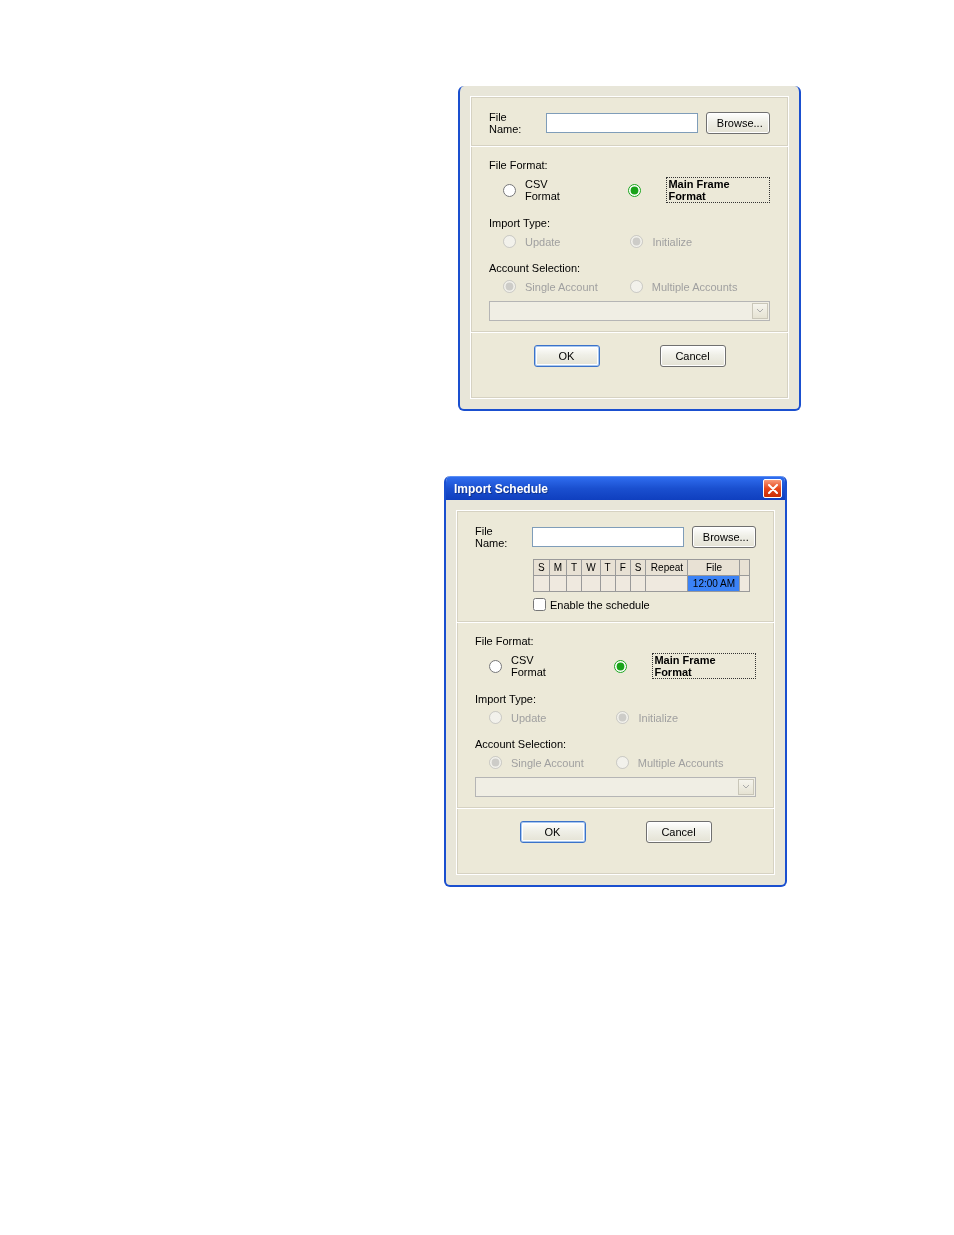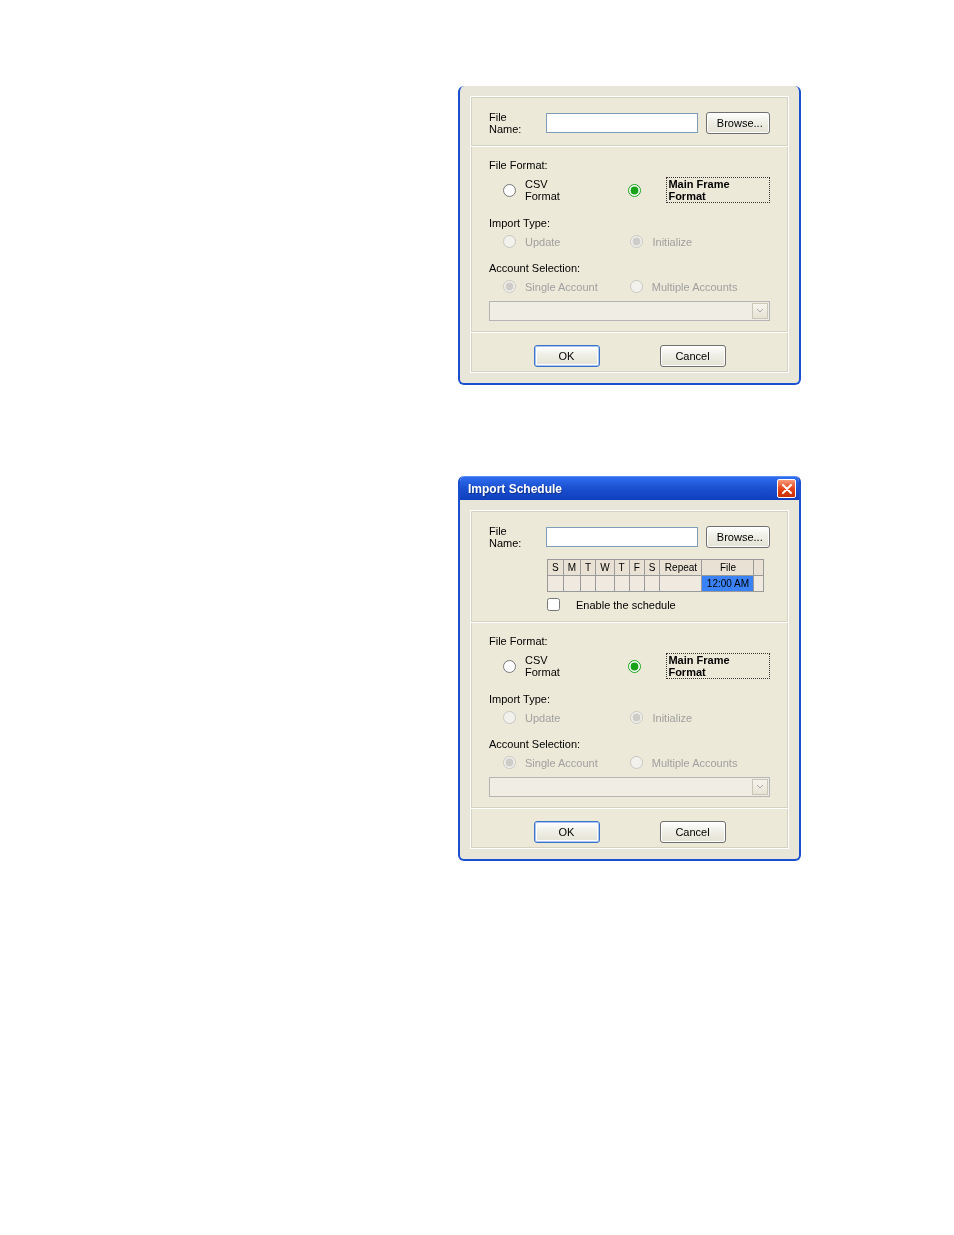--- a/index.html
+++ b/index.html
@@ -50,21 +50,21 @@
     cursor: pointer;
   }
   .close-btn svg { width: 10px; height: 10px; display:block; }
   .dialog-inner {
     padding: 10px;
   }
   .panel {
     background: #ece9d8;
     border: 1px solid #ffffff;
     box-shadow: inset 1px 1px 0 #d6d2c2, inset -1px -1px 0 #d6d2c2;
-    padding: 14px 18px 5px 18px;
+    padding: 14px 18px 31px 18px;
   }
   .row { display: flex; align-items: center; margin-bottom: 10px; gap: 8px; }
   .label { font-size: 11px; }
   .text-input {
     flex: 1;
     height: 20px;
     border: 1px solid #7f9db9;
     background: #fff;
     padding: 2px 4px;
     font-size: 11px;
@@ -138,21 +138,21 @@
     padding: 0;
     height: 16px;
   }
   .sched-table th { background: #e8e1d4; padding: 1px 4px; }
   .sched-table td.day { width: 14px; }
   .sched-table td.repeat { width: 42px; }
   .sched-table td.time { width: 52px; background:#3b82f6; }
   .sched-table td.tail { width:10px; background:#efe9df; border-left:1px solid #9a9a9a; }
   .sched-table th.tail { width:10px; background:#e8e1d4; border-left:1px solid #9a9a9a; }
   .check-inline {
-    display:flex; align-items:center; gap:16px; margin-left:58px;
+    display:flex; align-items:center; gap:4px; margin-left:58px;
   }
   .check-inline input[type=checkbox]{ width:13px; height:13px; margin:0; }
 </style>
 </head>
 <body>
 
 <div class="dialog" style="left:458px; top:86px; width:343px;">
   <div class="dialog-inner">
     <div class="panel">
       <div class="row">
@@ -209,21 +209,21 @@
       </div>
       <hr class="hr">
       <div class="btn-row">
         <button class="button ok-btn">OK</button>
         <button class="button">Cancel</button>
       </div>
     </div>
   </div>
 </div>
 
-<div class="dialog" style="left:458px; top:476px; width:343px;">
+<div class="dialog" style="left:444px; top:476px; width:343px;">
   <div class="titlebar">
     <span class="title">Import Schedule</span>
     <div class="close-btn">
       <svg viewBox="0 0 10 10">
           <path d="M1 1 L9 9 M9 1 L1 9" stroke="#fff" stroke-width="2" stroke-linecap="round"></path>
         </svg>
     </div>
   </div>
   <div class="dialog-inner">
     <div class="panel">

